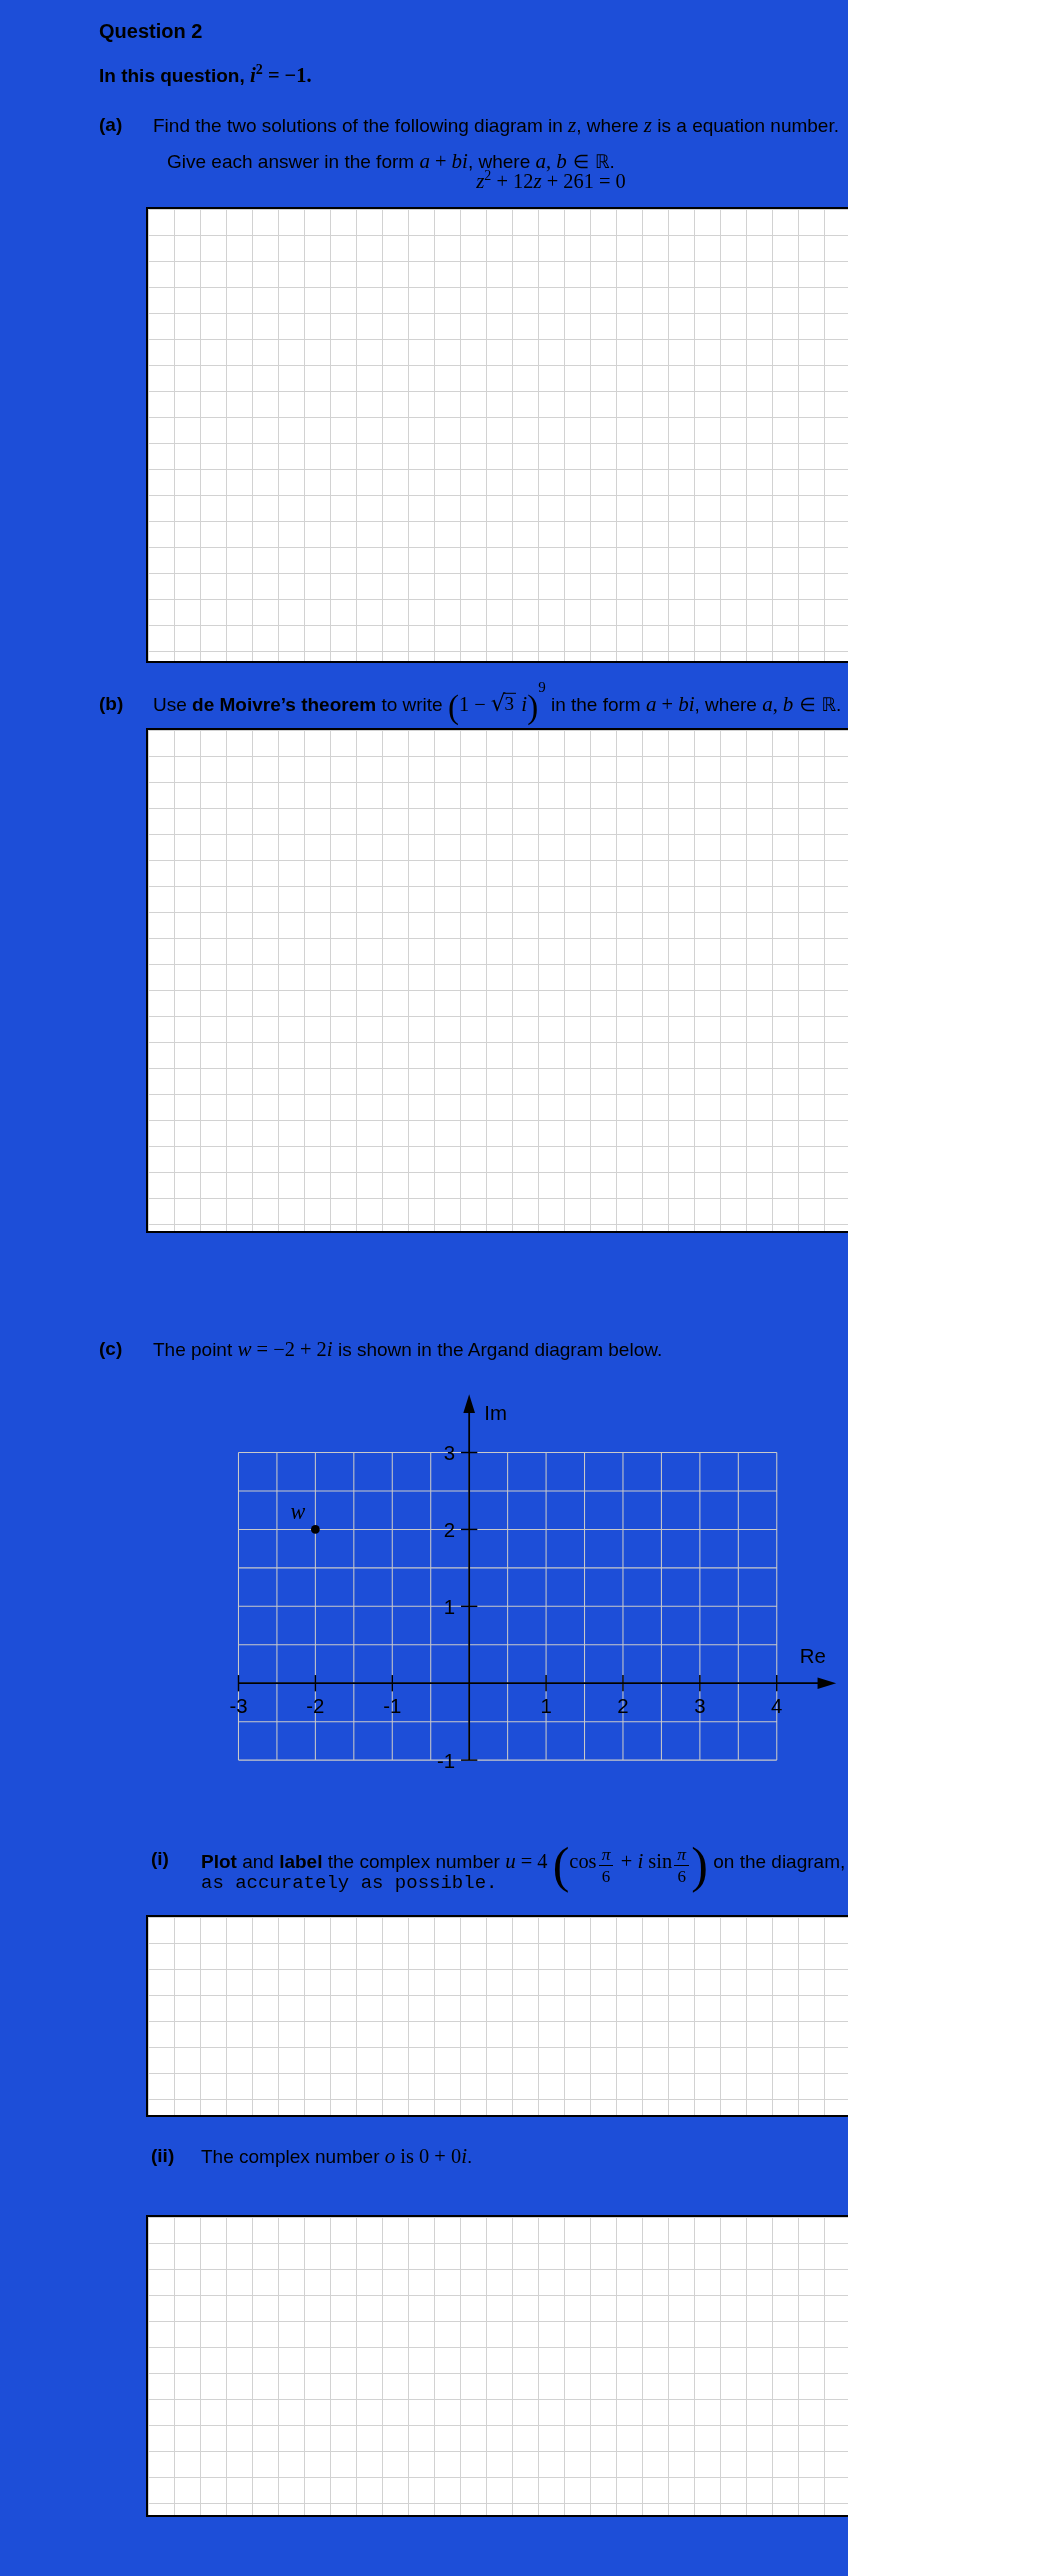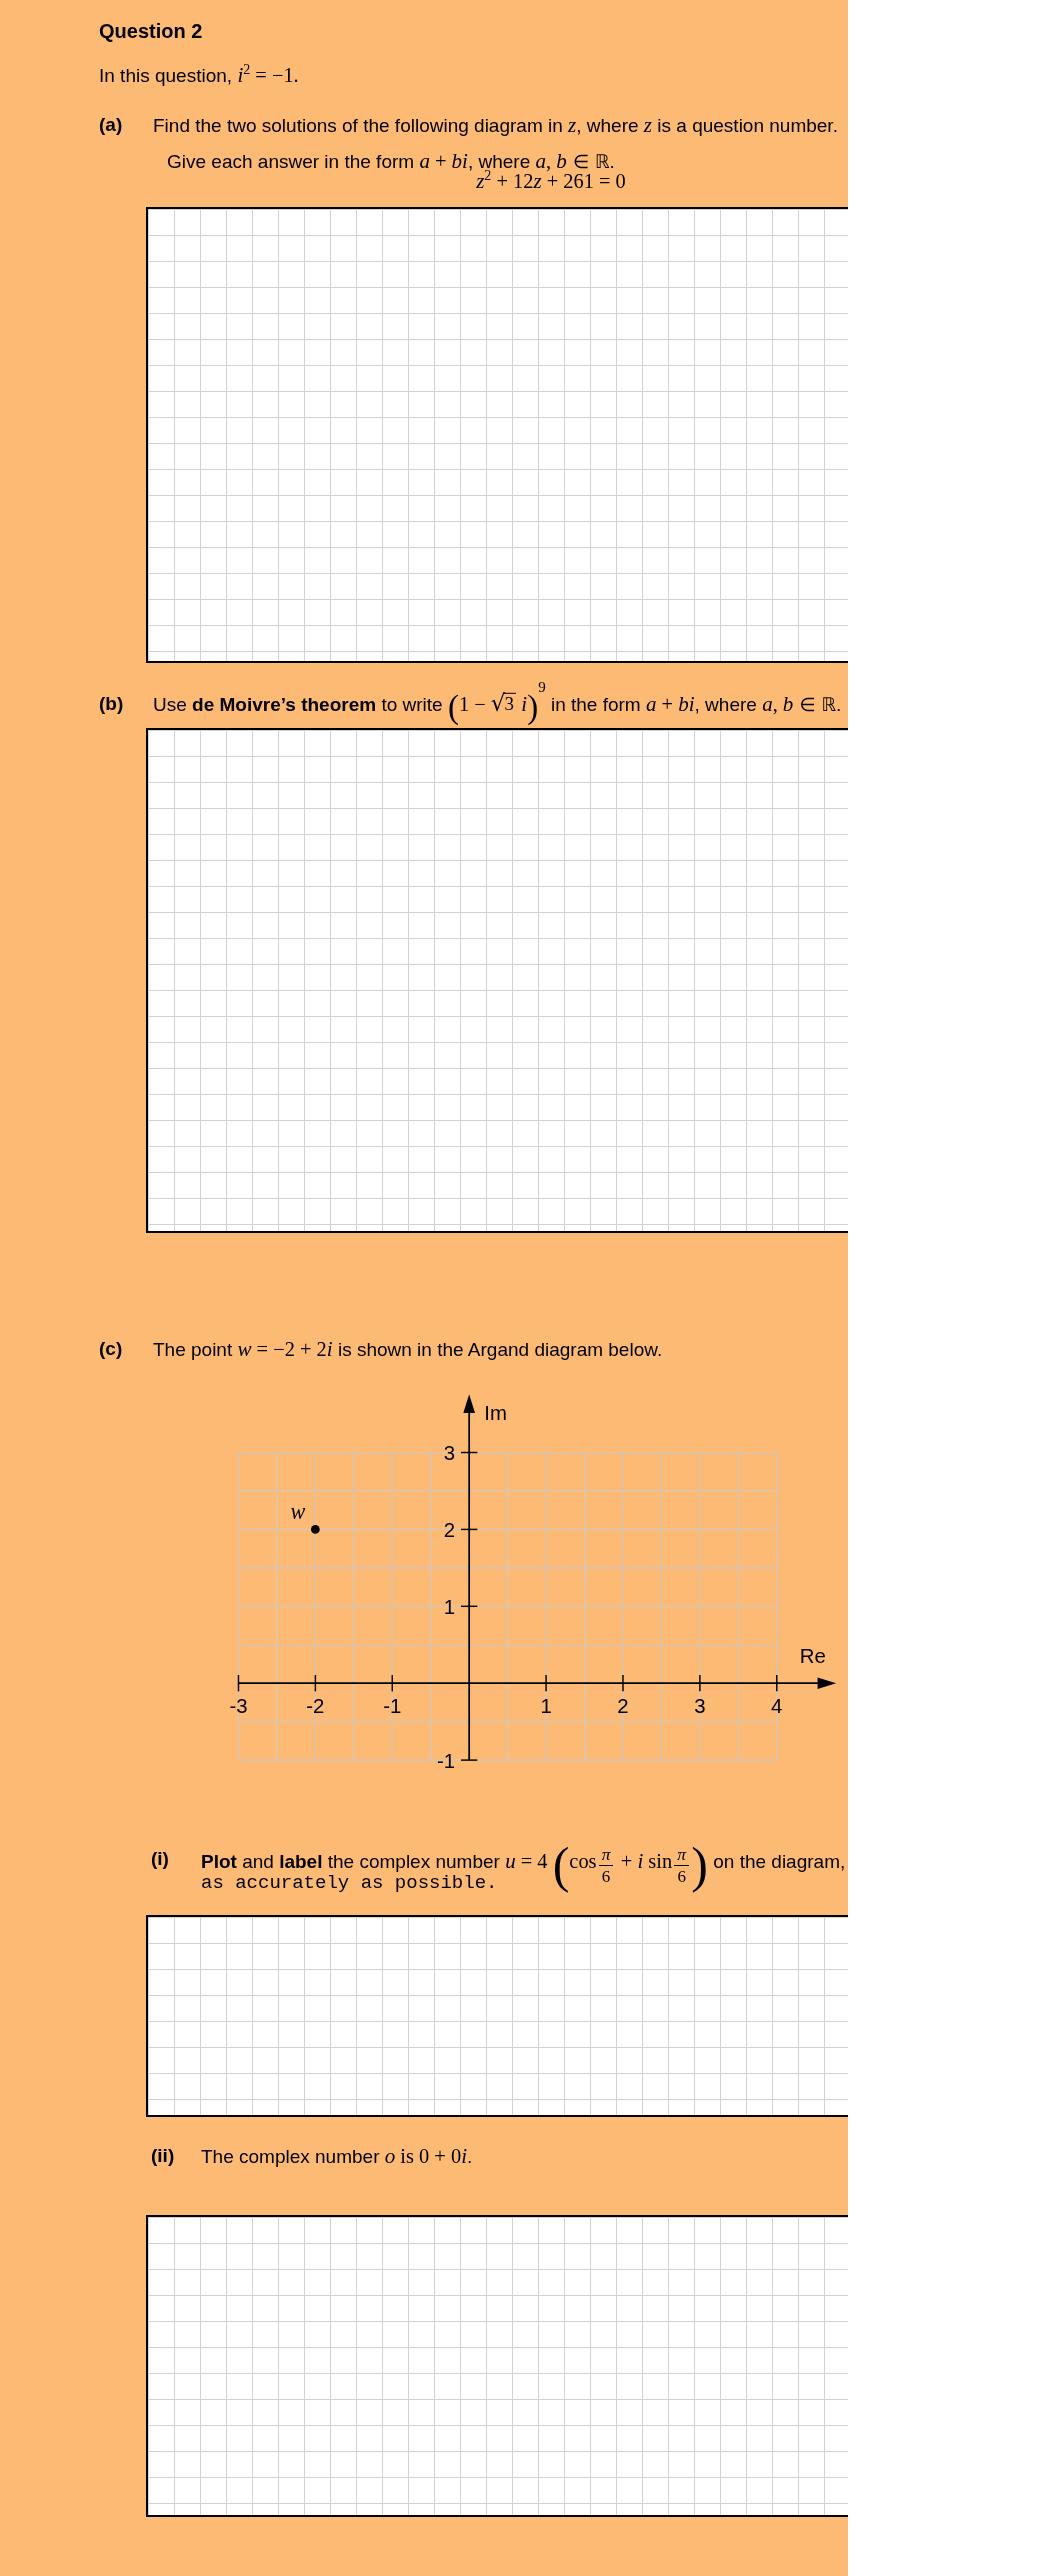--- a/index.html
+++ b/index.html
@@ -1,16 +1,16 @@
 <!DOCTYPE html>
 <html style="font-size:9.3px"><head>
 <meta charset="utf-8">
 <style>
   html,body{margin:0;padding:0;background:#ffffff;}
-  #page{position:relative;width:848px;height:2576px;background:#fdba74;overflow:hidden;
+  #page{position:relative;width:848px;height:2576px;background:#1d4ed8;overflow:hidden;
         font-family:"Liberation Sans",sans-serif;font-size:19px;color:#000;}
   .abs{position:absolute;line-height:26px;white-space:nowrap;}
   .b{font-weight:bold;}
   .hdr{font-weight:bold;font-size:20px;}
   
   .mi{font-family:"Liberation Serif","DejaVu Serif",serif;font-style:italic;font-size:21px;}
   .mn{font-family:"Liberation Serif","DejaVu Serif",serif;font-size:20.4px;}
   .sym{font-family:"DejaVu Sans","DejaVu Serif",sans-serif;font-size:18.6px;}
   .sup{font-family:"Liberation Serif",serif;font-size:14px;position:relative;top:-8.2px;}
   .supb{font-family:"Liberation Serif",serif;font-size:15px;position:relative;top:-18.6px;}
@@ -38,24 +38,24 @@
 </head>
 <body>
 
 <div id="page">
 
   <div class="abs hdr" style="left:99px;top:17.5px;width:869px;display:flex;justify-content:space-between;">
     <span>Question 2</span>
     <span>(20 marks)</span>
   </div>
 
-  <div class="abs" style="left:99px;top:62px;"><span>In this question, </span><span class="mi">i</span><span class="sup">2</span><span class="mn"> = −1.</span></div>
+  <div class="abs" style="left:99px;top:62px;font-weight:bold;"><span>In this question, </span><span class="mi">i</span><span class="sup">2</span><span class="mn"> = −1.</span></div>
 
   <div class="abs b" style="left:99px;top:112px;">(a)</div>
-  <div class="abs" style="left:153px;top:112px;"><span>Find the two solutions of the following diagram in </span><span class="mi">z</span><span>, where </span><span class="mi">z</span><span> is a question number.</span></div>
+  <div class="abs" style="left:153px;top:112px;"><span>Find the two solutions of the following diagram in </span><span class="mi">z</span><span>, where </span><span class="mi">z</span><span> is a equation number.</span></div>
   <div class="abs" style="left:167px;top:148px;"><span>Give each answer in the form </span><span class="mi">a</span><span class="mn"> + </span><span class="mi">bi</span><span>, where </span><span class="mi">a</span><span class="mn">, </span><span class="mi">b</span><span class="sym"> ∈ ℝ</span><span>.</span></div>
   <div class="abs" style="left:146px;top:168px;width:810px;text-align:center;"><span class="mi">z</span><span class="sup">2</span><span class="mn"> + 12</span><span class="mi">z</span><span class="mn"> + 261 = 0</span></div>
 
   <div class="gridbox" style="top:207px;height:456px;">
     <div class="gridpaper"></div>
   </div>
 
   <div class="abs b" style="left:99px;top:691px;">(b)</div>
   <div class="abs" style="left:153px;top:691px;"><span>Use </span><span class="b">de Moivre’s theorem</span><span> to write  </span><span class="bigp">(</span><span class="mn">1 − </span><span class="sqrt"><span class="rad">√</span><span class="vinc">3</span></span><span class="mn"> </span><span class="mi">i</span><span class="bigp">)</span><span class="supb">9</span><span>  in the form  </span><span class="mi">a</span><span class="mn"> + </span><span class="mi">bi</span><span>, where </span><span class="mi">a</span><span class="mn">, </span><span class="mi">b</span><span class="sym"> ∈ ℝ</span><span>.</span></div>
 

